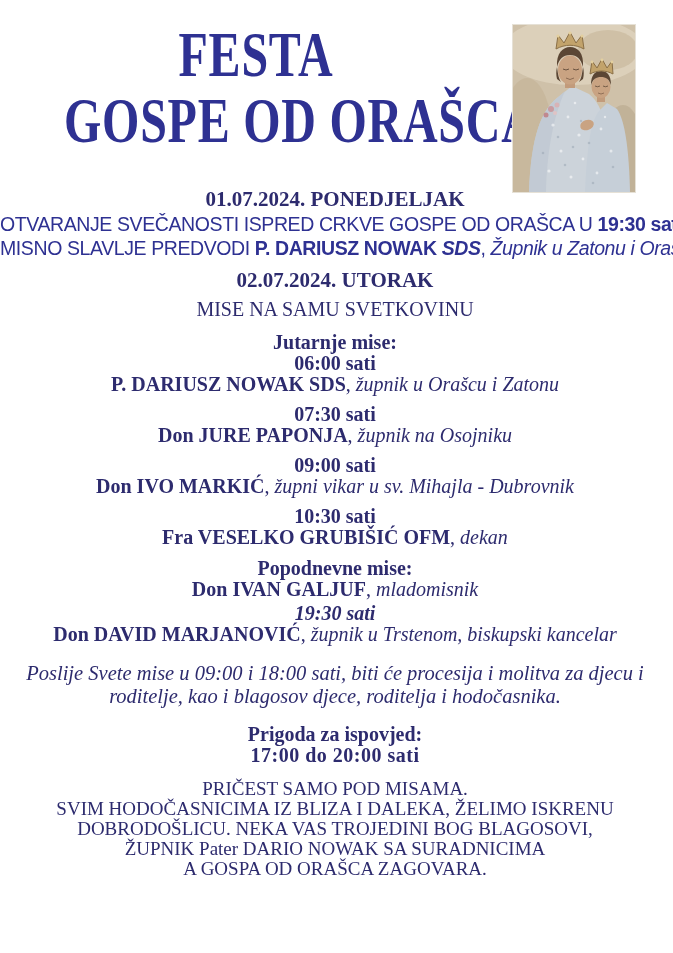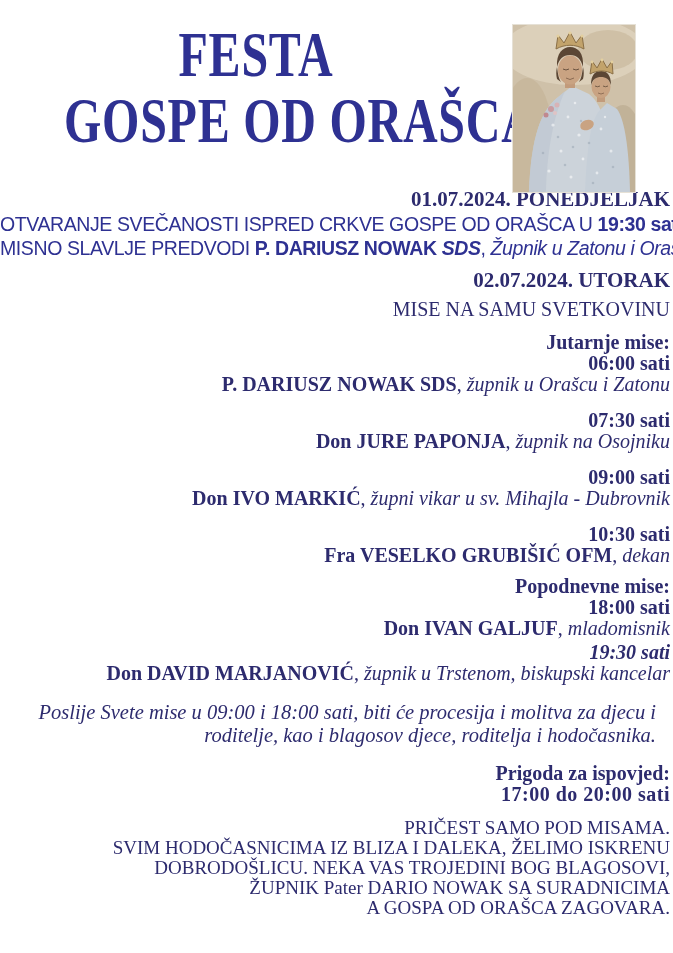--- a/index.html
+++ b/index.html
@@ -23,21 +23,21 @@
   .title-line{
     display:block;font-size:64px;line-height:66px;white-space:nowrap;
     transform:scaleX(0.75);transform-origin:50% 50%;
     letter-spacing:1px;
   }
   .painting{
     position:absolute;left:513px;top:25px;width:122px;height:167px;
     box-shadow:0 0 0 1px #e6e1d6;
   }
   
-  .main{width:670px;text-align:right;}
+  .main{width:670px;text-align:center;}
   .day-heading{font-size:21px;font-weight:bold;line-height:25px;}
   .sans-line{
     font-family:"Liberation Sans","DejaVu Sans",sans-serif;
     font-size:19.5px;line-height:24px;letter-spacing:-0.4px;color:var(--c-sans);
     white-space:nowrap;
   }
   .sans-line .b{font-weight:bold;}
   .sans-line .bi{font-weight:bold;font-style:italic;}
   .sans-line .i{font-style:italic;}
   .day2{margin-top:8px;}
@@ -45,21 +45,21 @@
   .section{margin-top:12px;}
   .section-h{
     font-size:20px;line-height:21px;font-weight:600;
     text-underline-offset:2px;
   }
   .mass .time{font-size:20px;line-height:21px;font-weight:bold;}
   .mass .time.it{font-style:italic;}
   .mass .who{font-size:20px;line-height:21px;white-space:nowrap;}
   .mass .who .cel{font-weight:bold;}
   .mass .who .role{font-style:italic;}
-  .morning .mass + .mass{margin-top:15px;}
+  .morning .mass + .mass{margin-top:9px;}
   .afternoon{margin-top:10px;}
   .afternoon .mass + .mass{margin-top:3px;}
   .note{
     margin:17px auto 0;max-width:642px;
     font-size:20.5px;line-height:23px;font-style:italic;font-weight:500;
   }
   .confession{margin-top:16px;}
   .confession .ctime{font-size:20px;line-height:21.5px;font-weight:bold;letter-spacing:0.5px;}
   .footer{margin-top:12px;}
   .footer .f-line{font-size:19px;line-height:20px;}
@@ -180,21 +180,20 @@
       </div>
       <div class="mass">
         <div class="time">10:30 sati</div>
         <div class="who"><span class="cel">Fra VESELKO GRUBIŠIĆ OFM</span><span>, </span><span class="role">dekan</span></div>
       </div>
     </div>
 
     <div class="section afternoon">
       <div class="section-h">Popodnevne mise:</div>
       <div class="mass">
-        <div class="time">18:00 sati</div>
         <div class="who"><span class="cel">Don IVAN GALJUF</span><span>, </span><span class="role">mladomisnik</span></div>
       </div>
       <div class="mass">
         <div class="time it">19:30 sati</div>
         <div class="who"><span class="cel">Don DAVID MARJANOVIĆ</span><span>, </span><span class="role">župnik u Trstenom, biskupski kancelar</span></div>
       </div>
     </div>
 
     <div class="note">Poslije Svete mise u 09:00 i 18:00 sati, biti će procesija i molitva za djecu i roditelje, kao i blagosov djece, roditelja i hodočasnika.</div>
 

